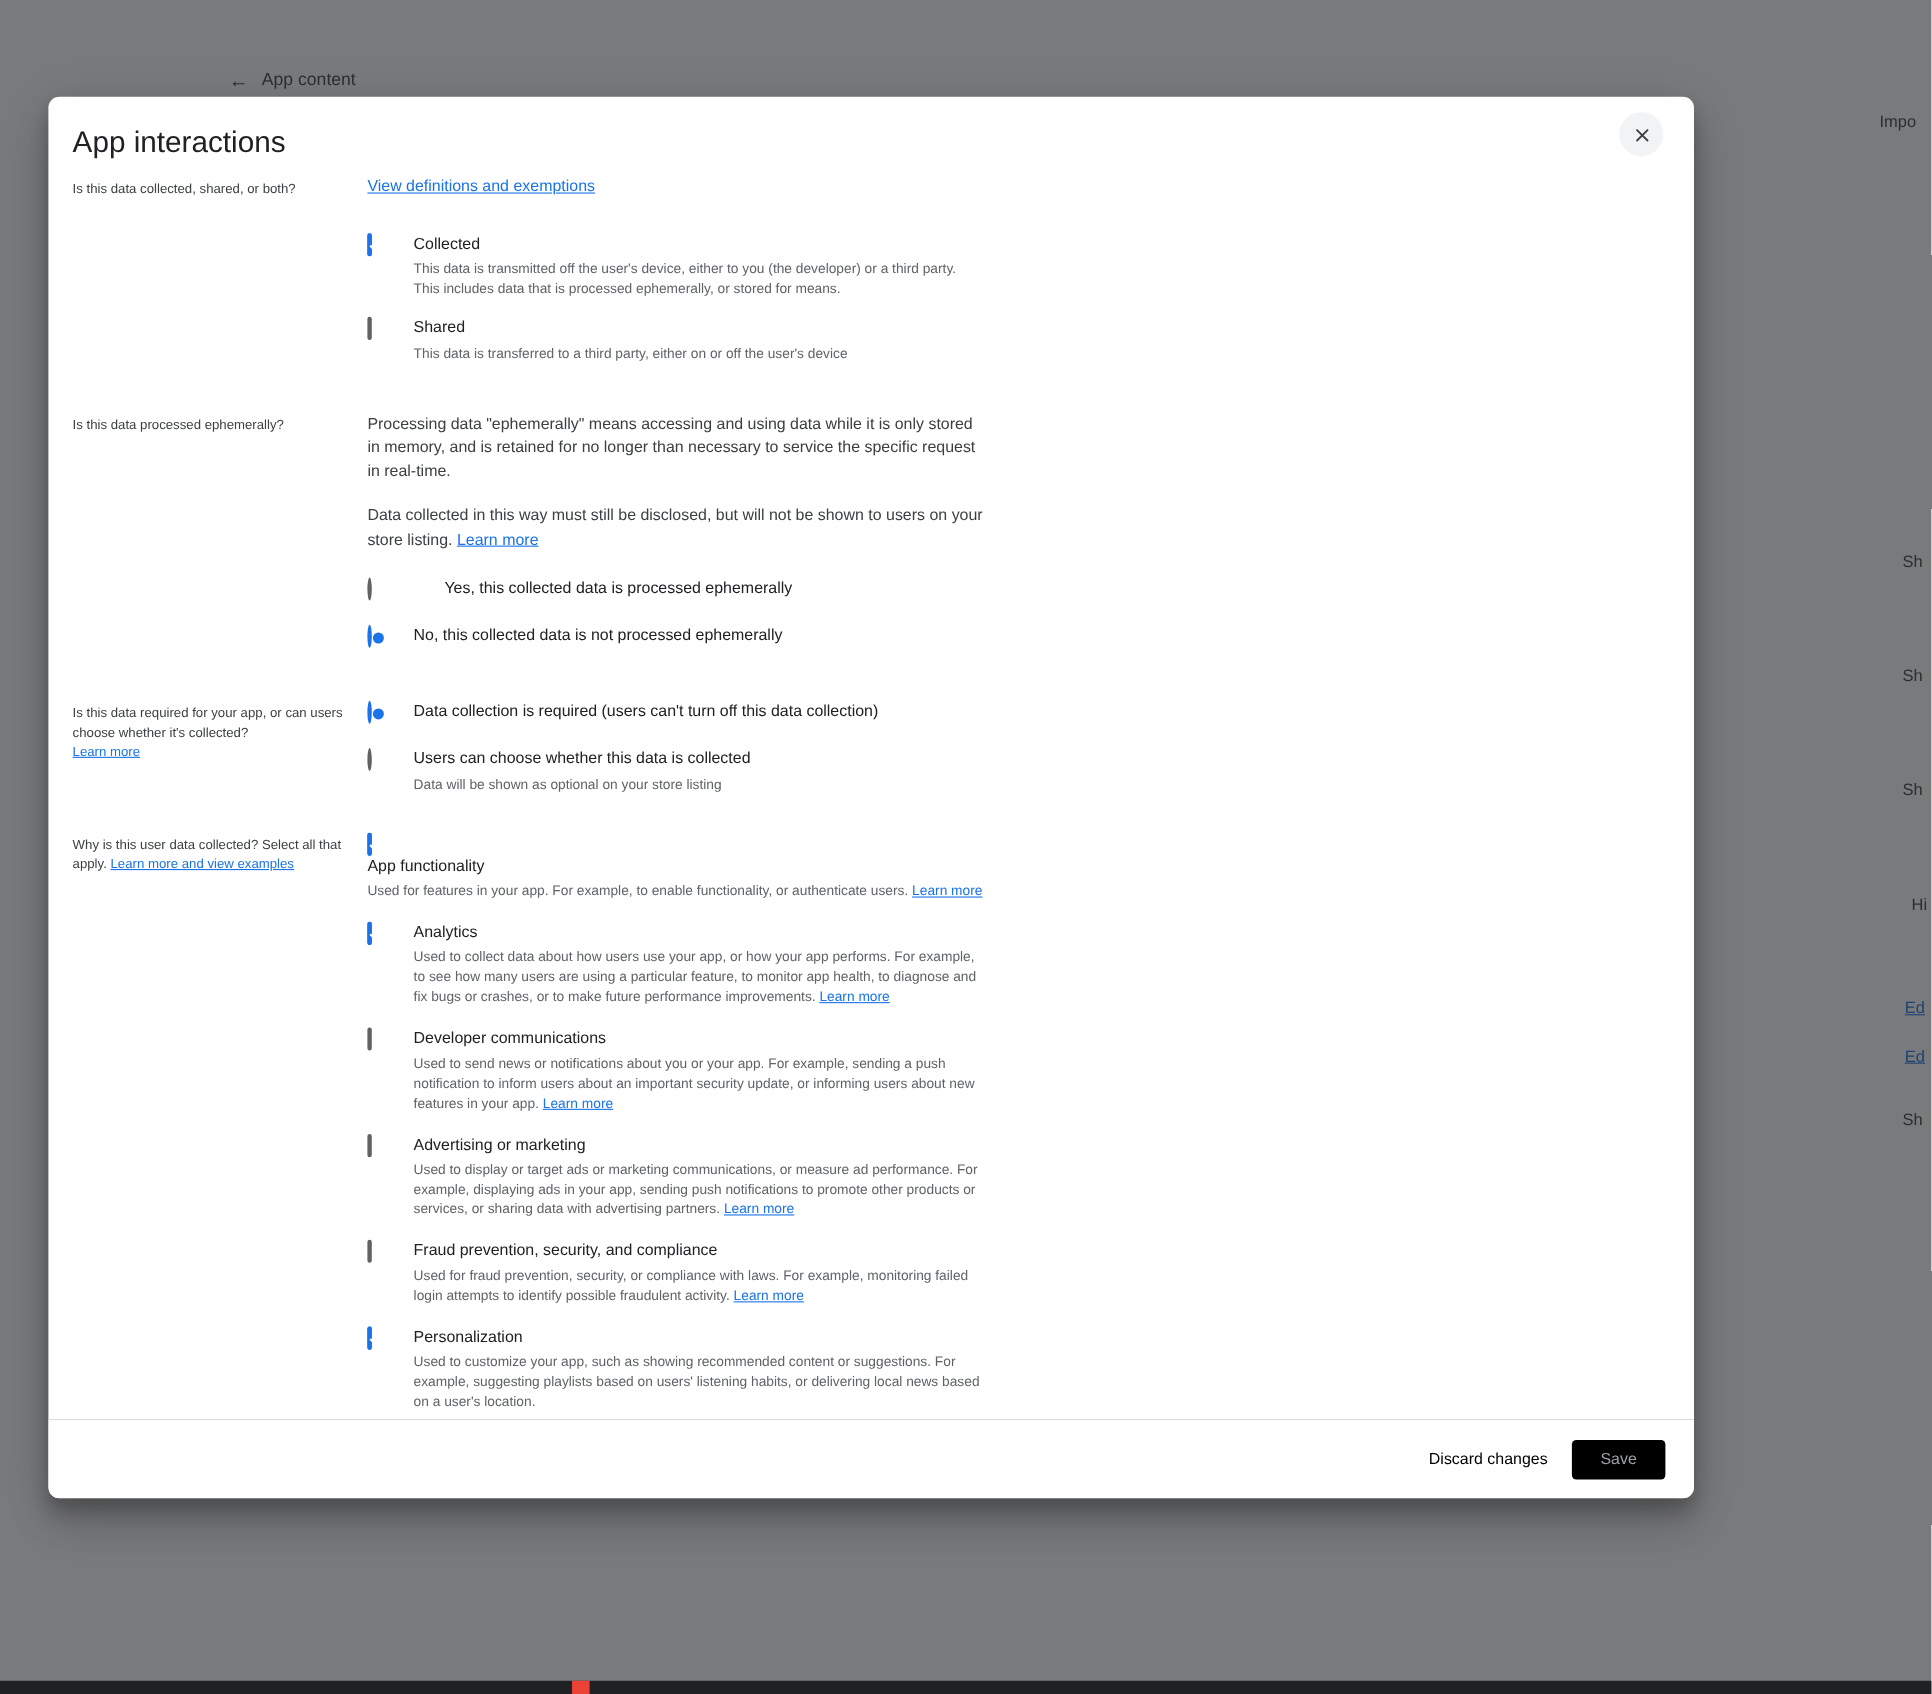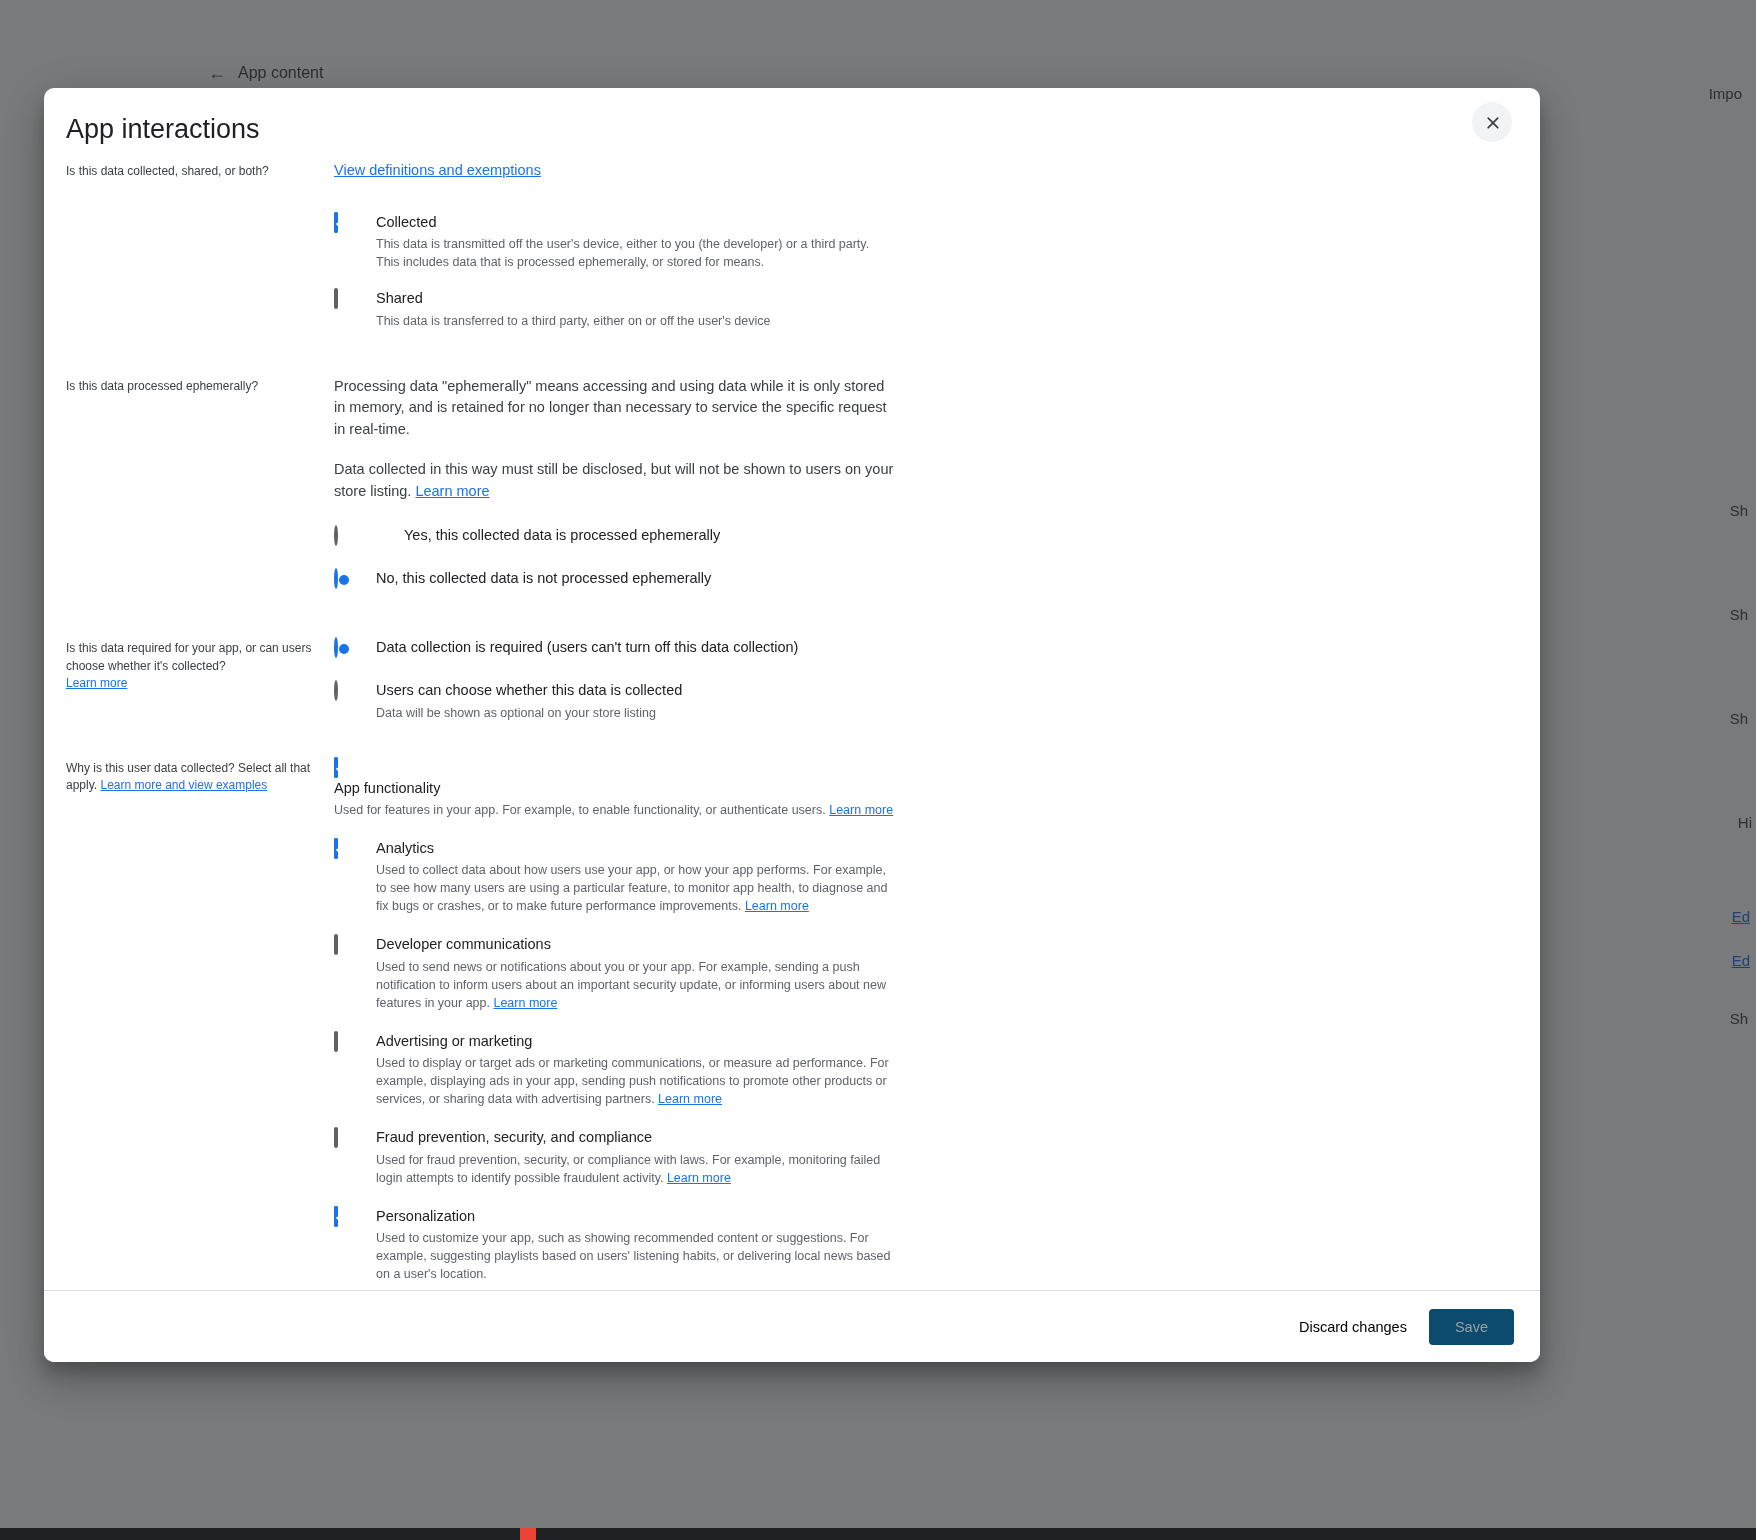--- a/index.html
+++ b/index.html
@@ -238,32 +238,32 @@
     background: transparent;
     border: none;
     color: #000000;
     font-size: 14.5px;
     font-family: "Liberation Sans", sans-serif;
     padding: 10px 14px;
     border-radius: 4px;
     cursor: default;
   }
   .btn-filled {
-    background: #0c4a6e;
+    background: #000000;
     border: none;
     color: #9aa0a6;
     font-size: 14.5px;
     font-family: "Liberation Sans", sans-serif;
     padding: 10px 26px;
     border-radius: 4px;
     cursor: default;
   }
   .bg-topbar-label {
     position: absolute;
-    right: 14px; top: 85px;
+    right: 14px; top: 102px;
     font-size: 15px;
     color: #3c4043;
   }
 </style>
 </head>
 <body>
 
 <div id="app-root">
 
   <div class="bg-page">

